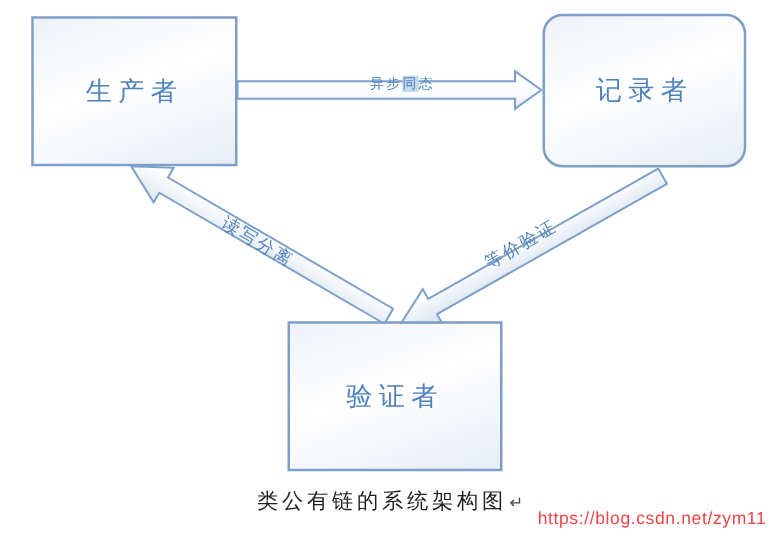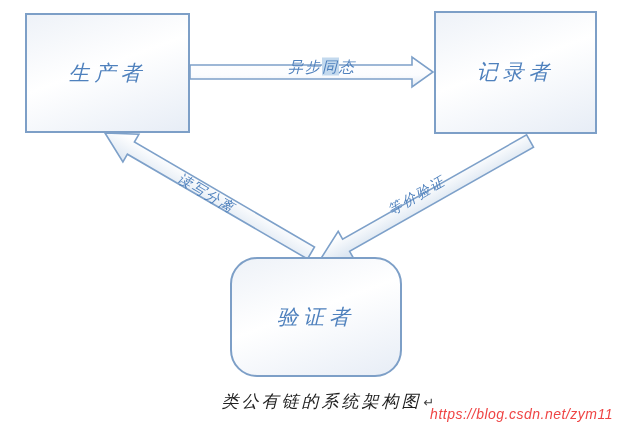--- a/index.html
+++ b/index.html
@@ -2,58 +2,57 @@
 <html><head>
 <meta charset="utf-8">
 <style>
   html,body{margin:0;padding:0;background:#ffffff;}
   .canvas{
     position:relative;
     width:621px;height:431px;
     background:#ffffff;
     font-family:"DejaVu Sans", sans-serif;
     overflow:hidden;
-    font-style:italic;
   }
   .arrows-layer{position:absolute;left:0;top:0;width:621px;height:431px;}
   .node{
     position:absolute;
     box-sizing:border-box;
     border:2px solid #7d9fc7;
     background:linear-gradient(160deg,#eef2f8 0%,#ffffff 45%,#e7edf6 100%);
     display:flex;flex-direction:column;align-items:center;justify-content:center;
     color:#4f81bd;
     font-size:21px;line-height:31px;letter-spacing:5px;
     text-align:center;
   }
   .node-producer{left:25px;top:13px;width:165px;height:120px;}
-  .node-recorder{left:434px;top:11px;width:163px;height:123px;}
-  .node-validator{left:230px;top:257px;width:172px;height:120px;border-radius:27px;}
+  .node-recorder{left:434px;top:11px;width:163px;height:123px;border-radius:16px;}
+  .node-validator{left:230px;top:257px;width:172px;height:120px;}
   .node .line{white-space:nowrap;}
   .edge-label{
     position:absolute;
     color:#4f81bd;
     font-size:14px;letter-spacing:2px;white-space:nowrap;
   }
   .edge-label-async{
     left:322px;top:67px;
     transform:translate(-50%,-50%);
-    font-size:15px;
+    font-size:11px;
   }
   .edge-label-async .hl{background:#c3d9ee;}
   .edge-label-rw{
     left:206px;top:194px;
     transform:translate(-50%,-50%) rotate(30.5deg);
   }
   .edge-label-equiv{
     left:417px;top:196px;
     transform:translate(-50%,-50%) rotate(-30deg);
   }
   .caption{
-    position:absolute;left:328px;top:401px;
+    position:absolute;left:312px;top:401px;
     transform:translate(-50%,-50%);
     color:#1f1f1f;font-size:17px;letter-spacing:3px;white-space:nowrap;text-align:center;
   }
   .return-mark{color:#444;font-size:13px;letter-spacing:0;margin-left:2px;}
   .watermark{
     position:absolute;right:8px;top:406px;
     color:#ef4444;font-size:14px;letter-spacing:0.5px;
     font-family:"Liberation Sans", sans-serif;
     white-space:nowrap;
   }

